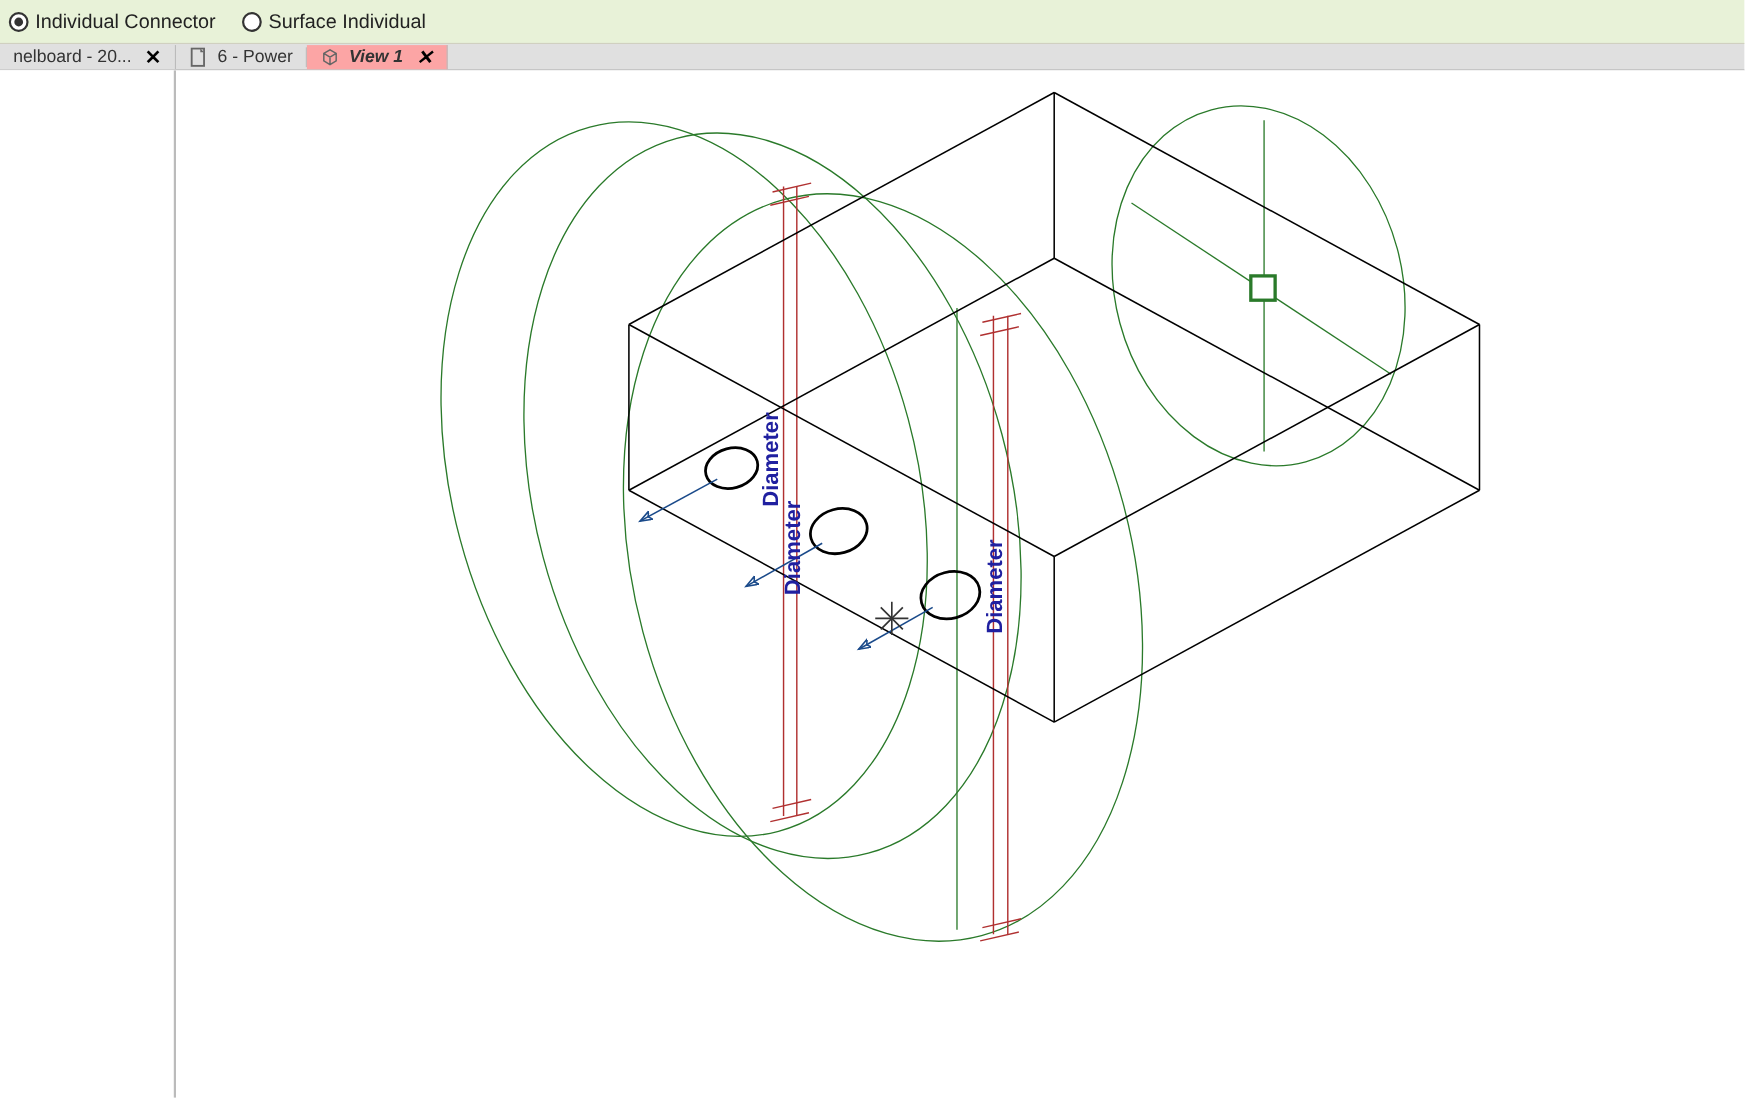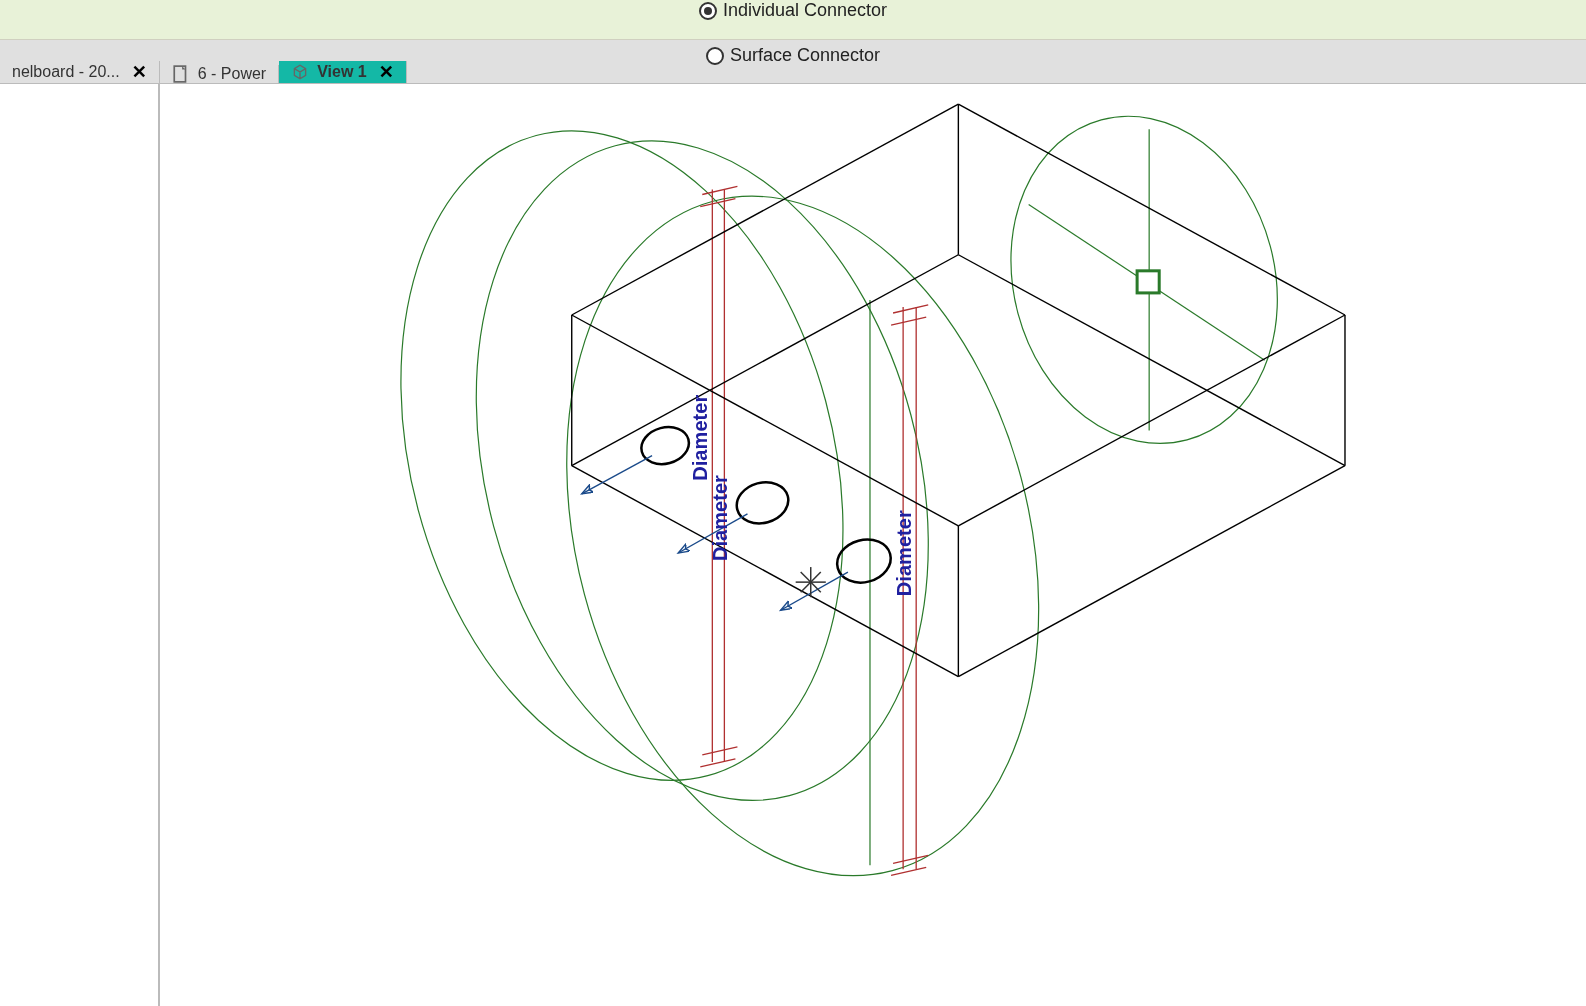--- a/index.html
+++ b/index.html
@@ -12,21 +12,20 @@
     overflow: hidden;
   }
   .options-bar {
     background: #e8f2d8;
     height: 40px;
     display: flex;
     align-items: center;
     padding: 0 8px;
     gap: 24px;
     border-bottom: 1px solid #d0d0c0;
-    flex-direction: column;
   }
   .radio-option {
     display: flex;
     align-items: center;
     gap: 6px;
     cursor: pointer;
     font-size: 18px;
     color: #222;
   }
   .radio-circle {
@@ -41,40 +40,41 @@
   }
   .radio-circle.selected::after {
     content: "";
     width: 8px;
     height: 8px;
     background: #333;
     border-radius: 50%;
   }
   .tabs-bar {
     background: #e0e0e0;
-    height: 44px;
-    display: flex;
-    align-items: flex-end;
+    height: 24px;
+    display: flex;
+    align-items: center;
     border-bottom: 1px solid #bbb;
   }
   .tab {
     display: flex;
     align-items: center;
     gap: 8px;
     padding: 0 12px;
     border-right: 1px solid #bbb;
     cursor: pointer;
     font-size: 16px;
     color: #333;
     background: #e0e0e0;
     position: relative;
   }
   .tab.active {
-    background: #14b8a6;
+    background: #fca5a5;
     font-weight: bold;
+    font-style: italic;
   }
   .tab .tab-icon {
     width: 18px;
     height: 18px;
     display: inline-flex;
     align-items: center;
     justify-content: center;
   }
   .tab .close {
     font-weight: bold;
@@ -106,21 +106,21 @@
 </head>
 <body>
 
 <div class="options-bar">
   <label class="radio-option">
     <span class="radio-circle selected"></span>
     <span>Individual Connector</span>
   </label>
   <label class="radio-option">
     <span class="radio-circle"></span>
-    <span>Surface Connector</span>
+    <span>Surface Individual</span>
   </label>
 </div>
 
 <div class="tabs-bar">
   <div class="tab">
     <span>nelboard - 20...</span>
     <span class="close">✕</span>
   </div>
   <div class="tab">
     <span class="tab-icon">

